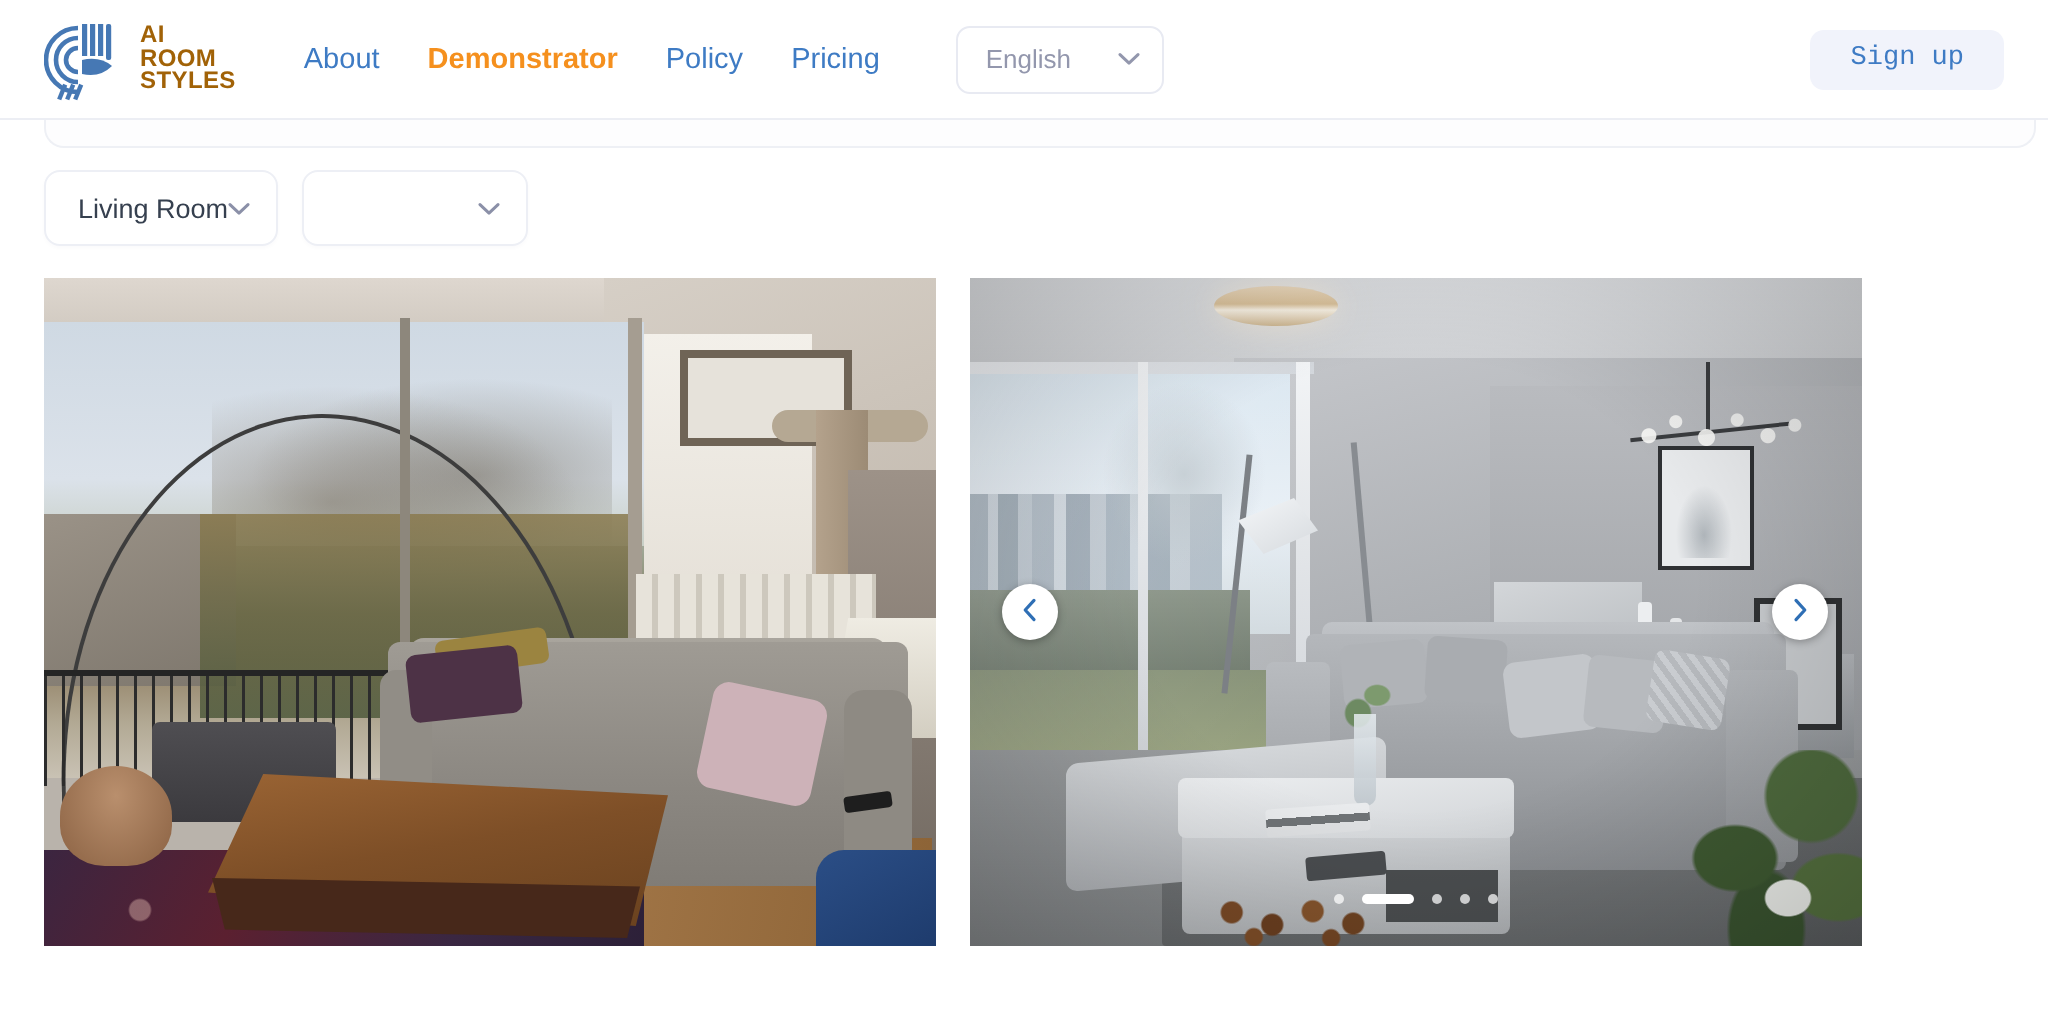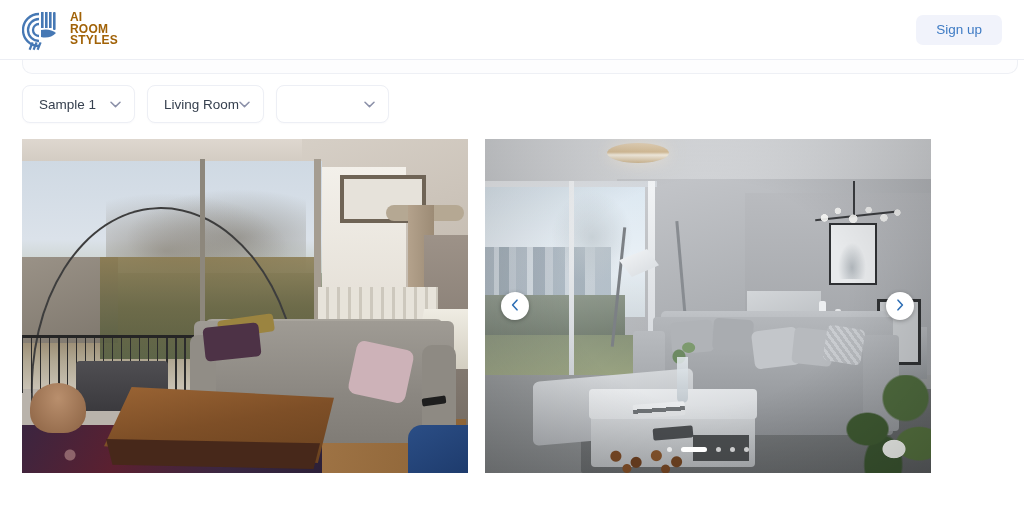--- a/index.html
+++ b/index.html
@@ -77,21 +77,21 @@
     display: flex;
     align-items: center;
     gap: 14px;
   }
   .auth-btn {
     background: #f1f3fb;
     color: #3e7bc4;
     border: none;
     border-radius: 7px;
     font-size: 13.5px;
-    font-family: Liberation Sans, sans-serif;
+    font-family: Liberation Mono, monospace;
     padding: 0 20px;
     height: 30px;
     cursor: pointer;
     white-space: nowrap;
   }
 
   
   .panel-edge {
     position: absolute;
     left: 22px;
@@ -631,40 +631,47 @@
         </g>
       </svg>
     </span>
     <span class="logo-text">
       <span>AI</span>
       <span>ROOM</span>
       <span>STYLES</span>
     </span>
   </div>
 
+  <nav class="nav">
+    <a class="nav-link">About</a>
+    <a class="nav-link active">Demonstrator</a>
+    <a class="nav-link">Policy</a>
+    <a class="nav-link">Pricing</a>
+
+    <div class="lang-select">
+      <span class="lang-label">English</span>
+      <span class="chev">
+        <svg viewBox="0 0 11 7" width="11" height="7">
+            <path d="M1 1.3 L5.5 5.6 L10 1.3" fill="none" stroke="#9397ad" stroke-width="1.5" stroke-linecap="round" stroke-linejoin="round"></path>
+          </svg>
+      </span>
+    </div>
+  </nav>
 
   <div class="header-actions">
     <button class="auth-btn">Sign up</button>
   </div>
 </div>
 
 <div class="panel-edge-wrap">
   <div class="panel-edge"></div>
 </div>
 
 <div class="filters">
 
-  <div class="select sel-w1">
-    <span class="select-label">Sample 1</span>
-    <span class="chev">
-      <svg viewBox="0 0 11 7" width="11" height="7">
-          <path d="M1 1.3 L5.5 5.6 L10 1.3" fill="none" stroke="#8b90a8" stroke-width="1.5" stroke-linecap="round" stroke-linejoin="round"></path>
-        </svg>
-    </span>
-  </div>
 
   <div class="select sel-w2">
     <span class="select-label">Living Room</span>
     <span class="chev">
       <svg viewBox="0 0 11 7" width="11" height="7">
           <path d="M1 1.3 L5.5 5.6 L10 1.3" fill="none" stroke="#8b90a8" stroke-width="1.5" stroke-linecap="round" stroke-linejoin="round"></path>
         </svg>
     </span>
   </div>
 

